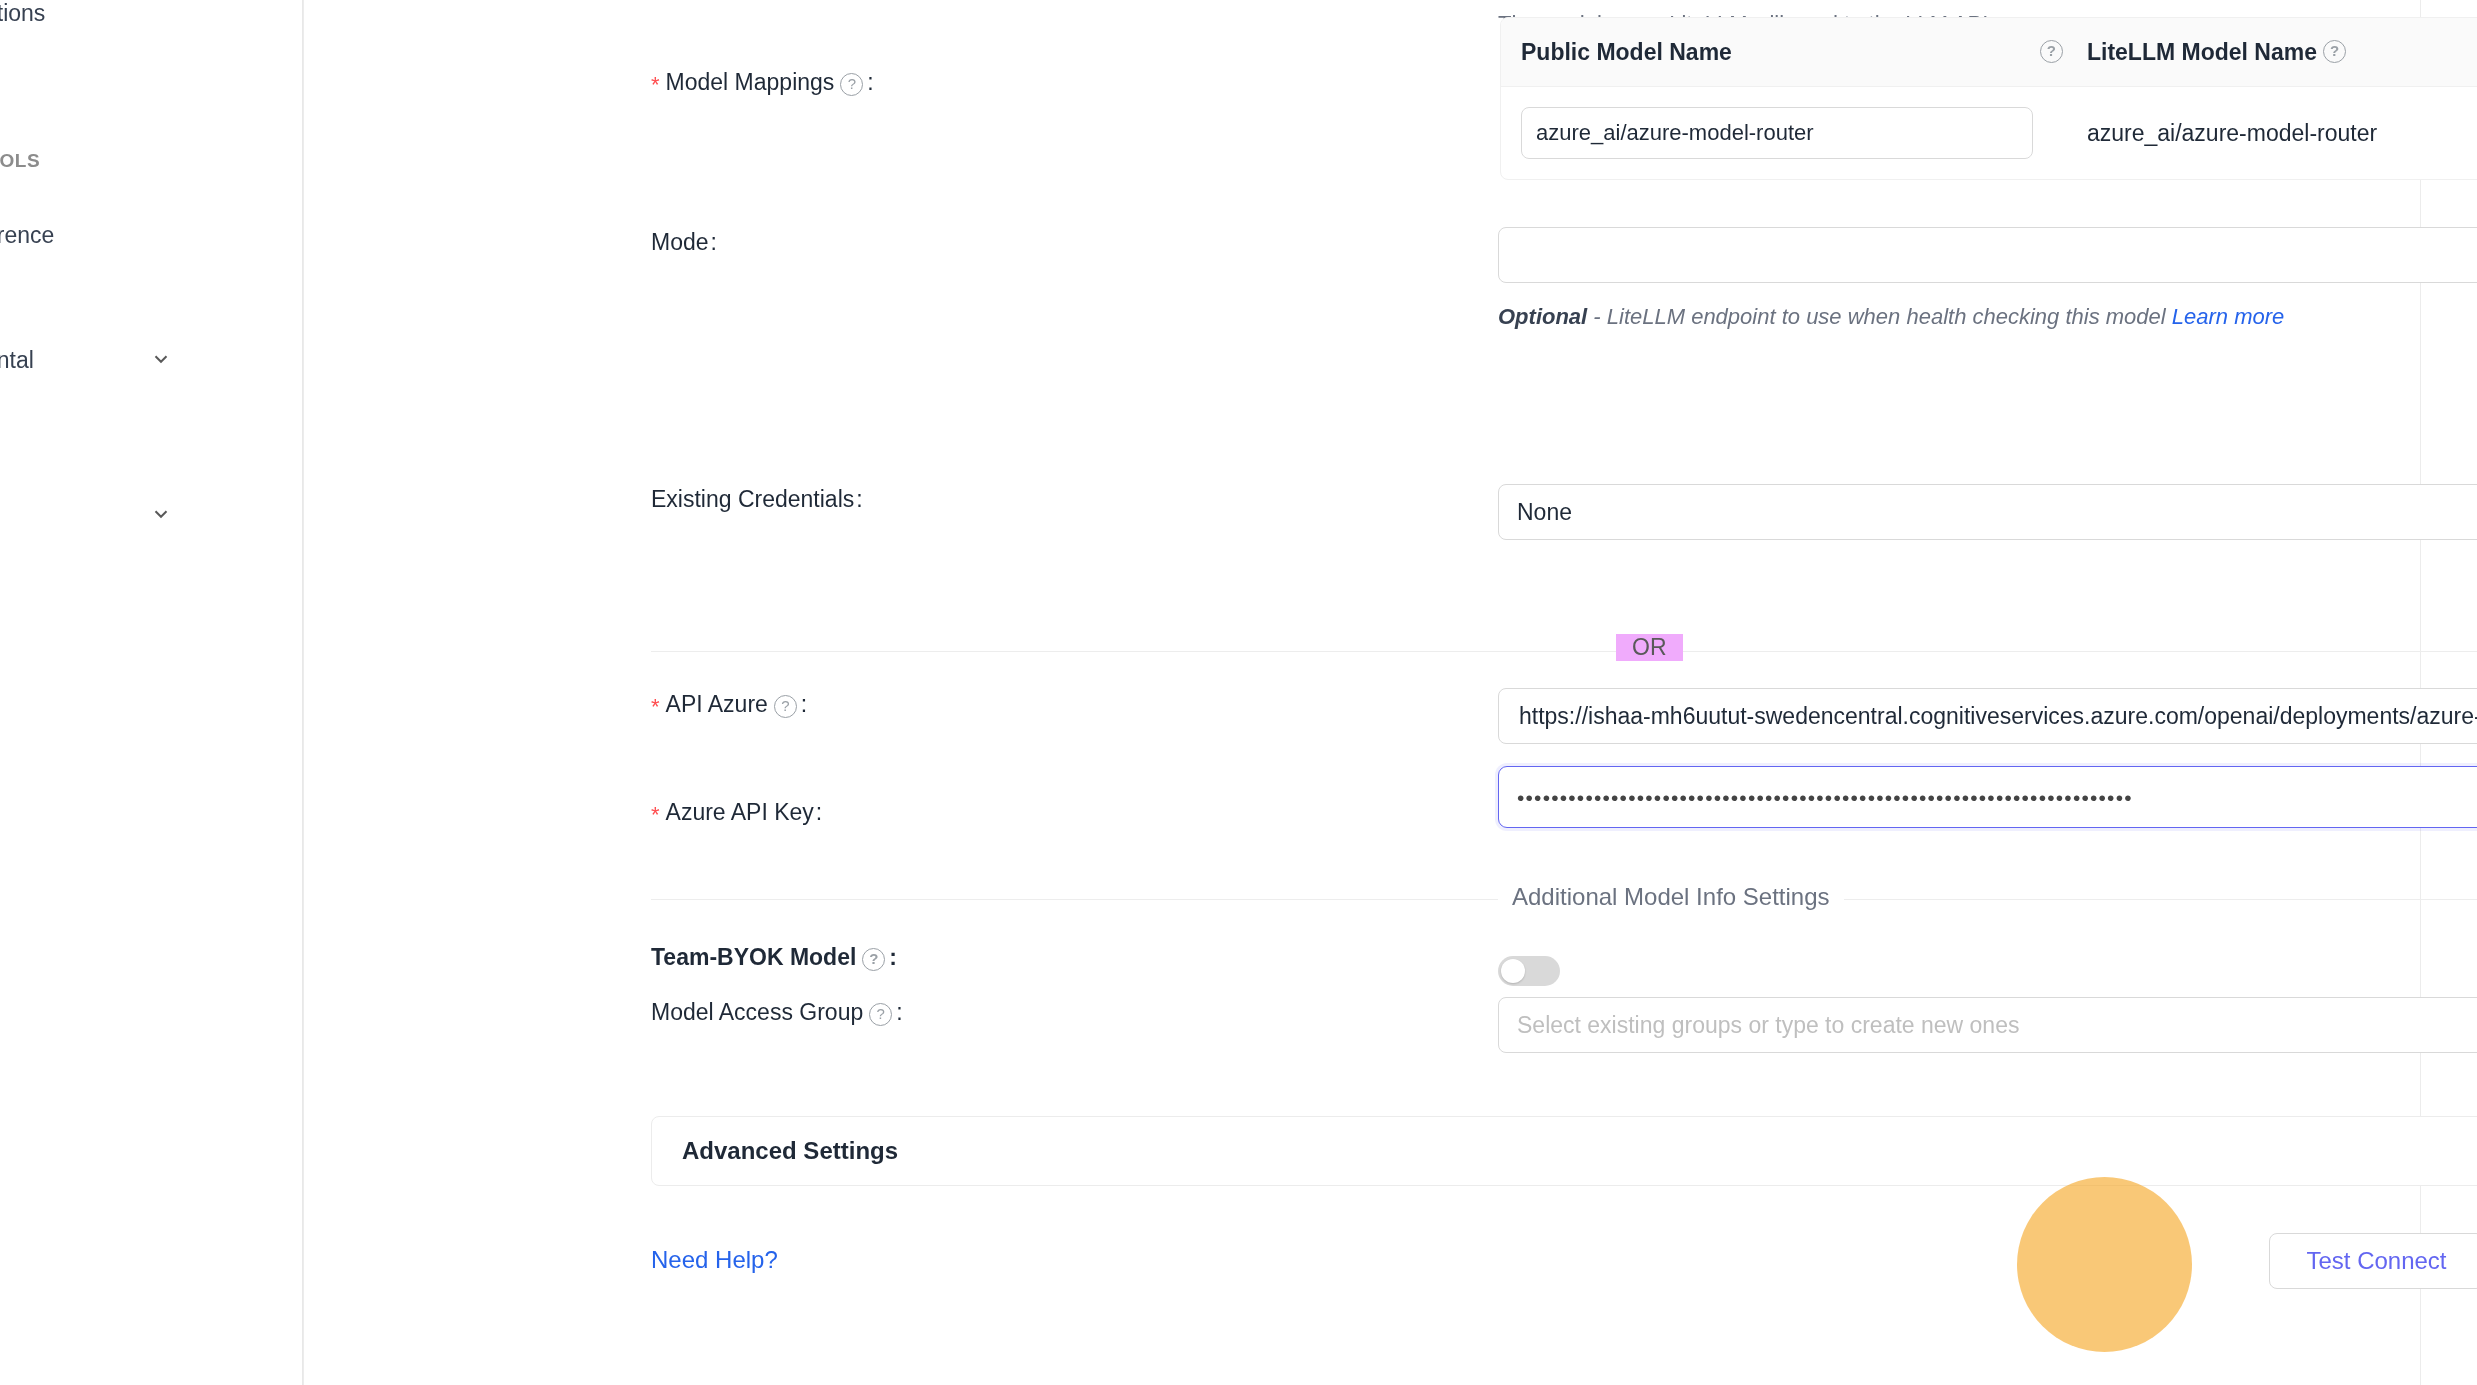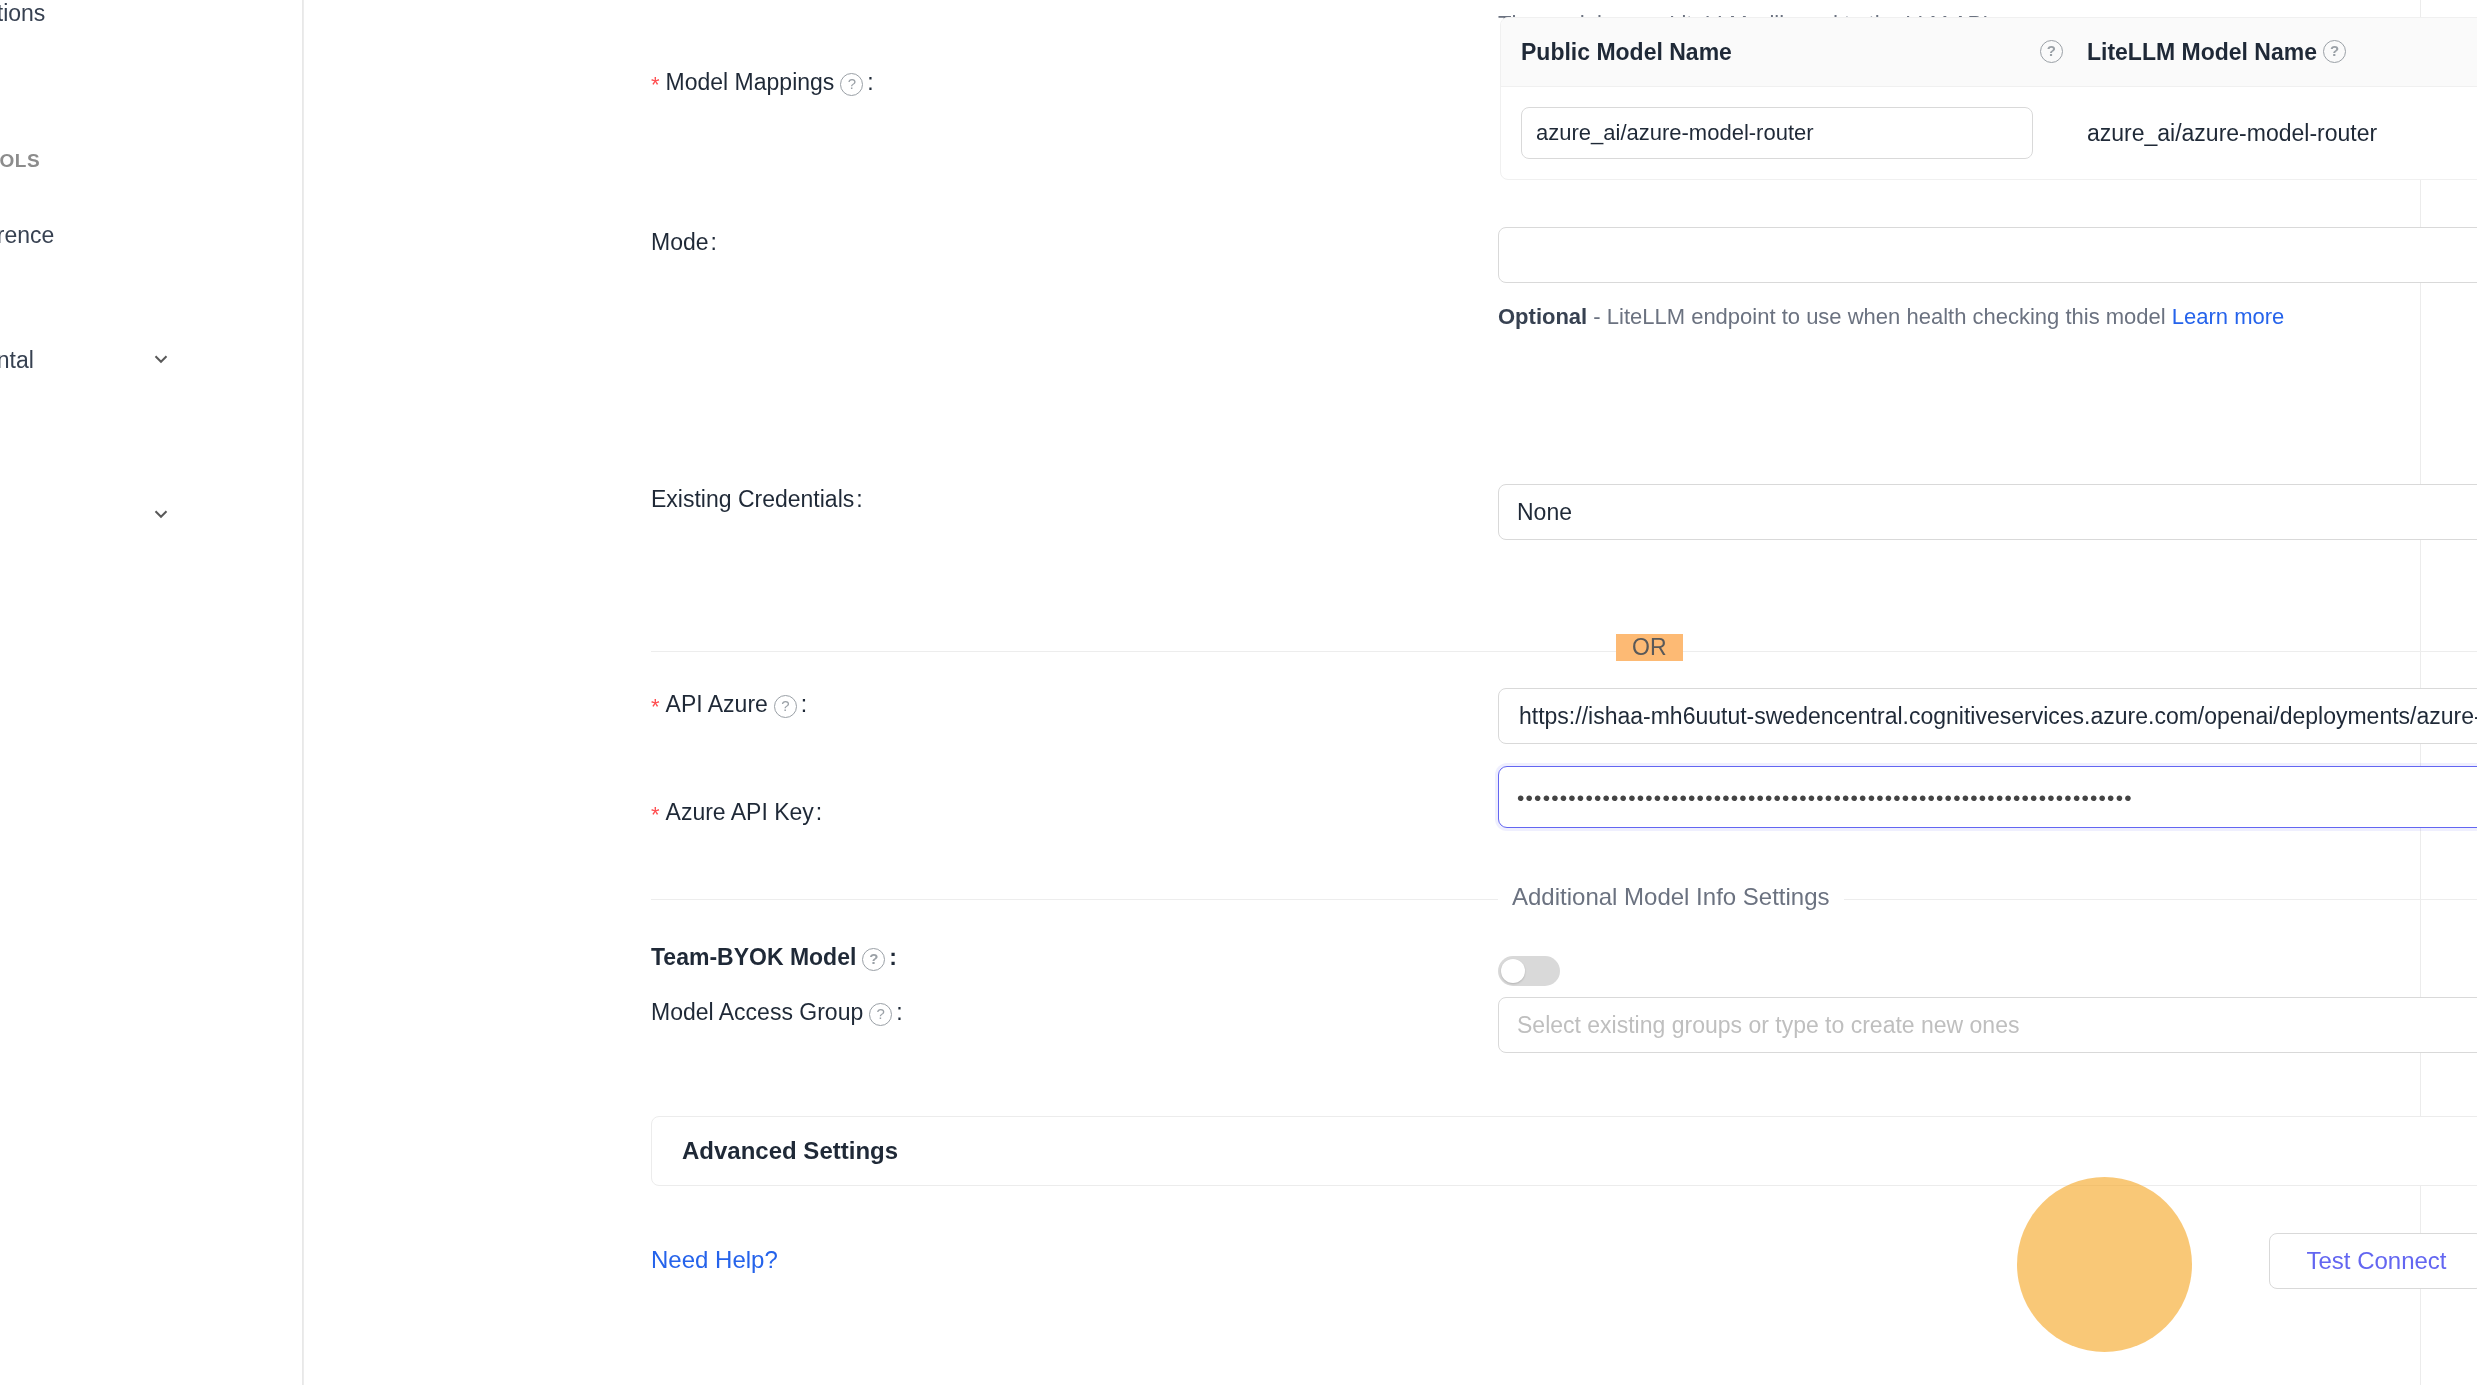--- a/index.html
+++ b/index.html
@@ -186,21 +186,21 @@
 
   .divider {
     position: absolute;
     height: 1px;
     background: #ededed;
   }
   .or-label {
     position: absolute;
     font-size: 23px;
     color: #595959;
-    background: #fdba74;
+    background: #f0abfc;
     padding: 0 16px;
   }
   .section-caption {
     position: absolute;
     font-size: 24px;
     color: #6b7280;
   }
 
   
   .pwfield {
@@ -371,21 +371,21 @@
       </div>
     </div>
 
     <div class="row-label" style="left:347px; top:268px;">
       <span>Mode</span><span class="colon"> :</span>
     </div>
     <div class="select" style="left:1194px; top:266px; width:1180px;">
       <span class="ph"></span>
 
     </div>
-    <div class="hint" style="left:1194px; top:340px; width:820px;">
+    <div class="hint" style="left:1194px; top:340px; width:820px;font-style:italic;">
       <b>Optional</b><span> - LiteLLM endpoint to use when health checking this model </span><a class="link">Learn more</a>
     </div>
 
 
     <div class="row-label" style="left:347px; top:525px;">
       <span>Existing Credentials</span><span class="colon"> :</span>
     </div>
     <div class="select" style="left:1194px; top:523px; width:1180px;">
       <span>None</span>
 

